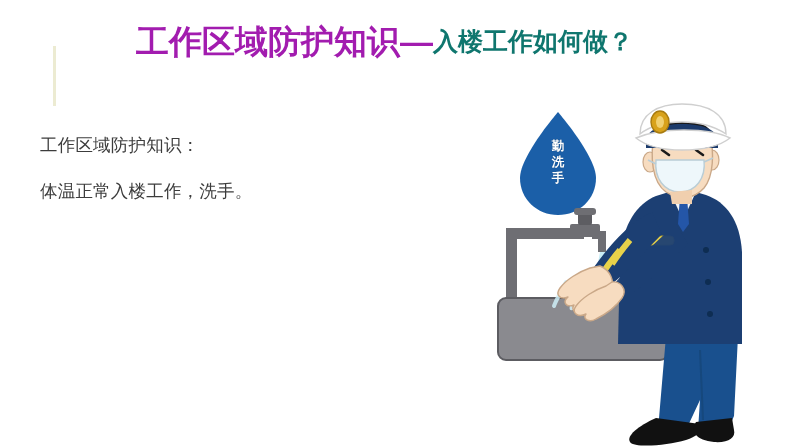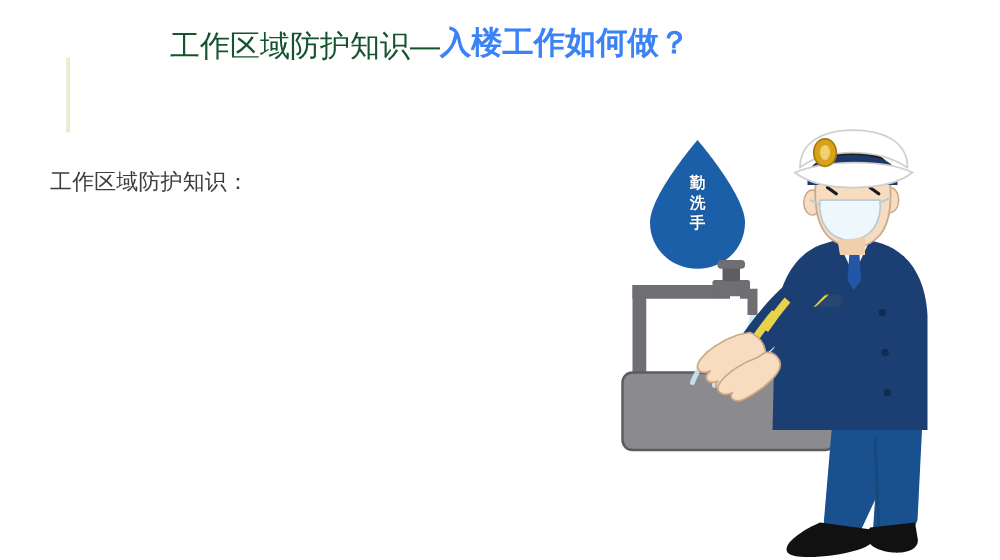--- a/index.html
+++ b/index.html
@@ -30,28 +30,28 @@
 
   
   .title {
     position: absolute;
     left: 136px;
     top: 25px;
     white-space: nowrap;
     line-height: 1;
   }
   .title-main {
-    font-size: 24px;
-    color: #14532d;
+    font-size: 33px;
+    color: #a21caf;
     letter-spacing: 0px;
-    font-weight: 400;
+    font-weight: 700;
   }
   .title-accent {
     font-size: 25px;
-    color: #3b82f6;
+    color: #0f766e;
     font-weight: 700;
     letter-spacing: 0px;
     position: relative;
     top: -3px;
   }
 
   
   .body-text {
     position: absolute;
     left: 40px;
@@ -98,20 +98,21 @@
 <div id="slide">
 
   <div class="accent-bar"></div>
 
   <div class="title">
     <span class="title-main">工作区域防护知识—</span><span class="title-accent">入楼工作如何做？</span>
   </div>
 
   <div class="body-text">
     <div class="body-line">工作区域防护知识：</div>
+    <div class="body-line">体温正常入楼工作，洗手。</div>
   </div>
 
   <div class="illustration">
     <svg width="330" height="348" viewBox="0 0 330 348" xmlns="http://www.w3.org/2000/svg">
 
       <g>
         <path d="M88 12 C88 12 126 56 126 78 C126 99 109 115 88 115 C67 115 50 99 50 78 C50 56 88 12 88 12 Z" fill="#1b5fa8"></path>
       </g>
 
       <g>

